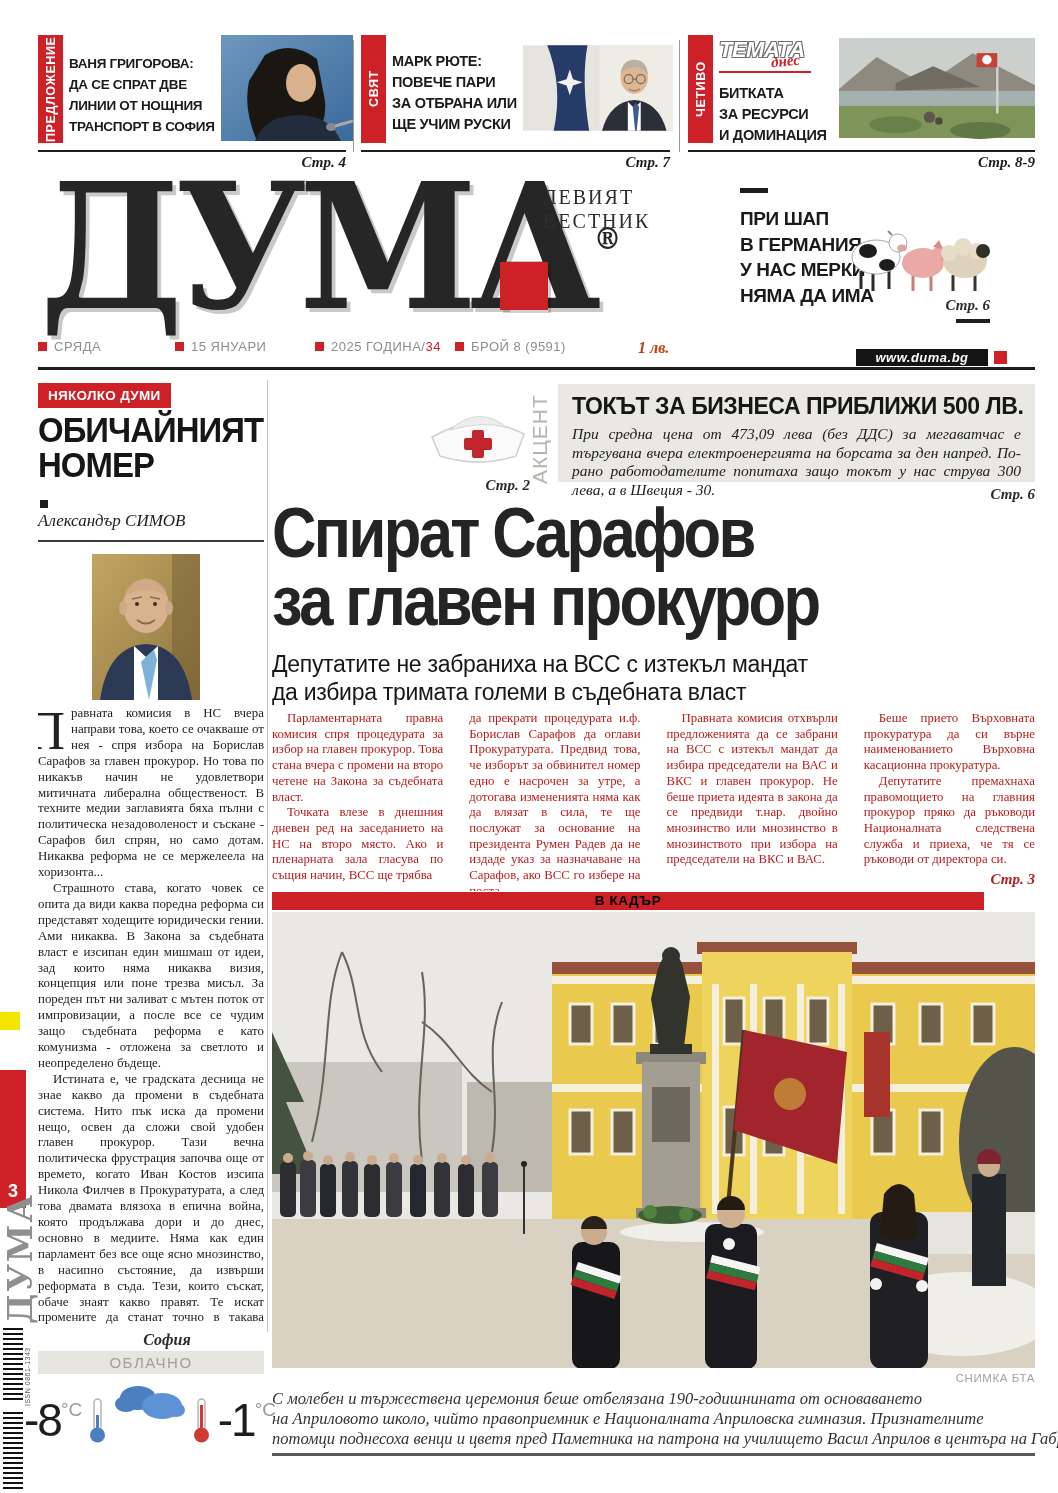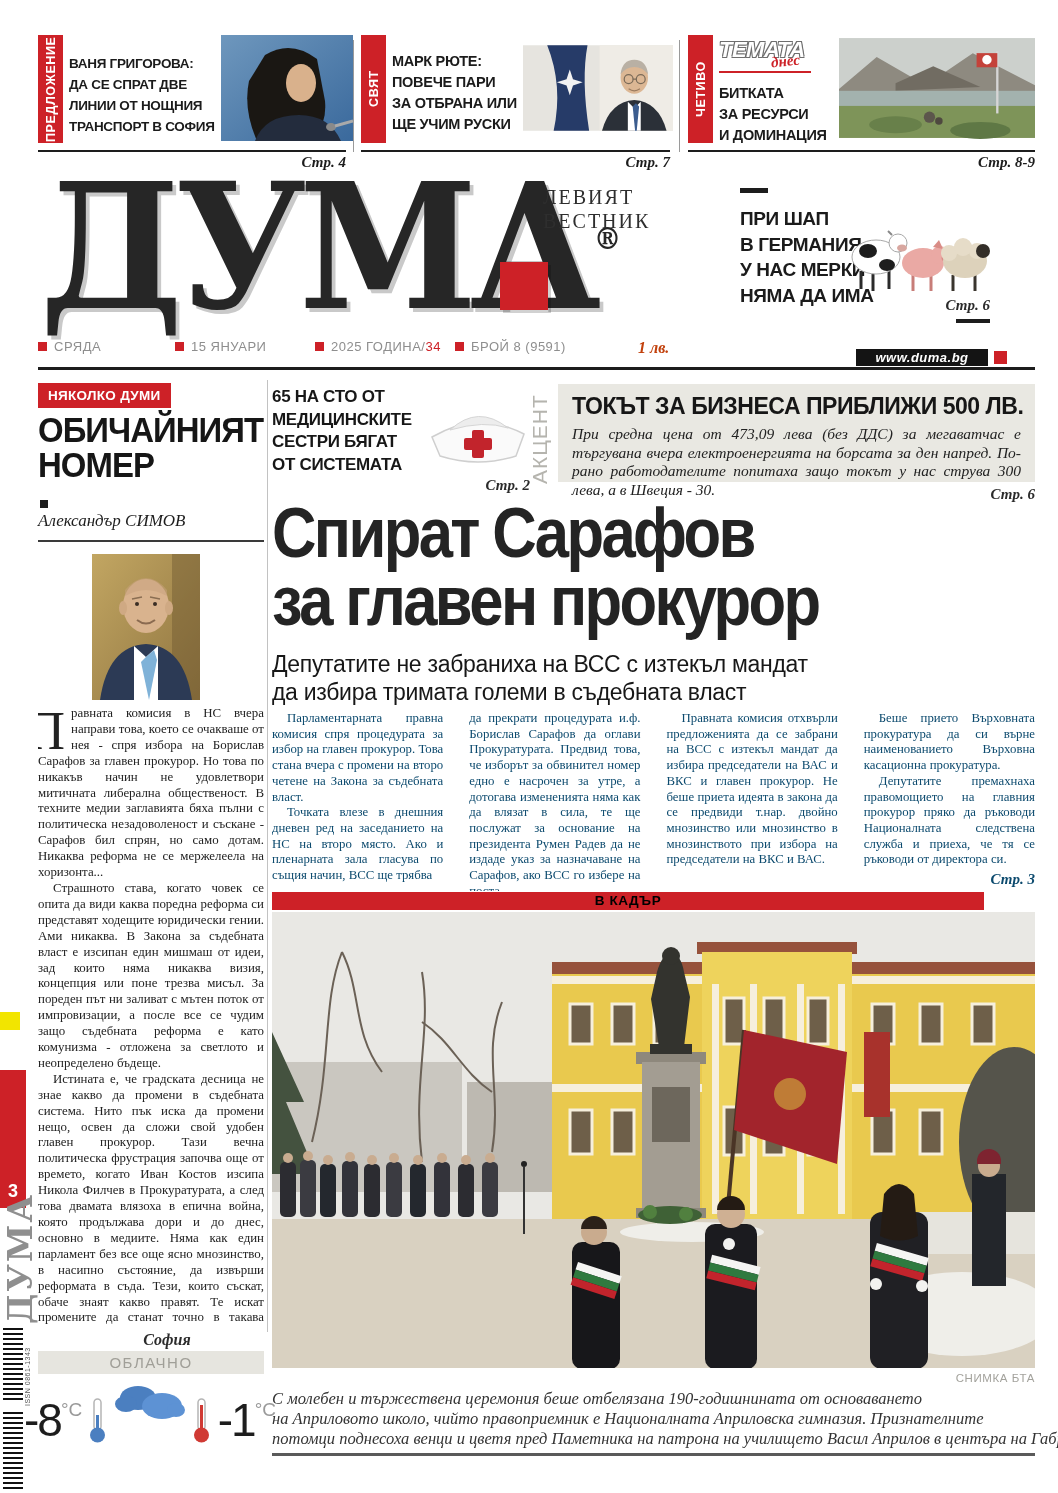--- a/index.html
+++ b/index.html
@@ -96,21 +96,21 @@
                 transform:scaleX(.96);transform-origin:left top;white-space:nowrap;}
   .accent-text{margin-top:7px;font:italic 400 15.5px/18.5px "Liberation Serif",serif;text-align:justify;color:#222;}
   .accent-page{left:960px;top:486px;width:75px;text-align:right;font:italic 700 15px "Liberation Serif",serif;}
 
   
   .headline{left:272px;top:500px;}
   .hl-line{display:block;font:800 70px/0.97 "Liberation Sans",sans-serif;letter-spacing:-3px;color:#242424;
            transform:scaleX(.88);transform-origin:left top;white-space:nowrap;}
   .subhead{left:272px;top:650px;font:400 23px/1.22 "Liberation Sans",sans-serif;letter-spacing:-.3px;color:#171717;}
   .lead-cols{left:272px;top:711px;width:763px;height:180px;display:flex;gap:26px;overflow:hidden;
-             font:400 12.8px/15.7px "Liberation Serif",serif;text-align:justify;color:#0c4a6e;}
+             font:400 12.8px/15.7px "Liberation Serif",serif;text-align:justify;color:#b91c1c;}
   .lcol{flex:1;min-width:0;}
   .lead-cols p{margin:0;}
   .lead-cols p.ind{text-indent:15px;}
   .lead-page{text-align:right;font:italic 700 15px "Liberation Serif",serif;margin-top:3px;}
 
   
   .photo-banner{left:272px;top:892px;width:712px;height:18px;background:#cd2127;color:#000000;
                 font:700 13.5px/18px "Liberation Sans",sans-serif;text-align:center;letter-spacing:.6px;}
   .big-photo{left:272px;top:912px;width:763px;height:456px;}
   .photo-credit{left:272px;top:1372px;width:763px;text-align:right;
@@ -365,26 +365,20 @@
       </svg>
     </div>
     <svg width="20" height="46" viewBox="0 0 20 46">
       <rect x="6" y="2" width="7" height="31" rx="3.5" fill="#fff" stroke="#b5b5b5" stroke-width="1.5"></rect>
       <circle cx="9.5" cy="38" r="7.5" fill="#d03a34"></circle>
       <rect x="8" y="8" width="3" height="26" fill="#d03a34"></rect>
     </svg>
     <div class="temp"><span>-1</span><span class="deg">°C</span></div>
   </div>
 
-  <div class="abs nurses">
-    <div>65 НА СТО ОТ</div>
-    <div>МЕДИЦИНСКИТЕ</div>
-    <div>СЕСТРИ БЯГАТ</div>
-    <div>ОТ СИСТЕМАТА</div>
-  </div>
   <div class="abs nurse-cap">
     <svg width="108" height="78" viewBox="0 0 108 78">
       <path d="M8 45 Q54 18 100 42 L92 64 Q54 76 16 64 Z" fill="#fafafa" stroke="#cfcfcf" stroke-width="1.5"></path>
       <path d="M26 38 Q54 12 84 36 Q60 28 26 38 Z" fill="#ededed" stroke="#d5d5d5"></path>
       <g fill="#c2242c">
           <rect x="48" y="38" width="12" height="28" rx="2"></rect>
           <rect x="40" y="46" width="28" height="12" rx="2"></rect>
         </g>
     </svg>
   </div>

